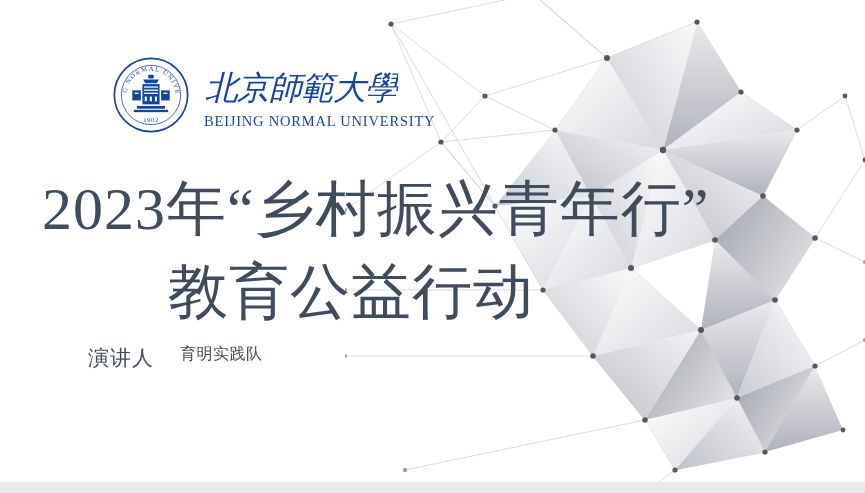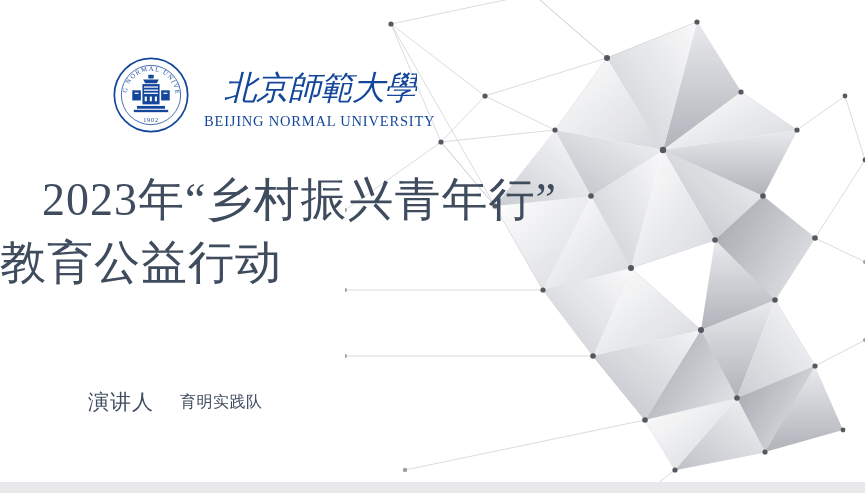--- a/index.html
+++ b/index.html
@@ -33,21 +33,21 @@
   .logo-lockup {
     position: absolute;
     left: 112px;
     top: 56px;
     display: flex;
     align-items: center;
     gap: 14px;
   }
   .seal { width: 78px; height: 78px; flex: none; }
   .seal svg { display: block; width: 100%; height: 100%; }
-  .wordmark { display: flex; flex-direction: column; align-items: center; }
+  .wordmark { display: flex; flex-direction: column; }
   .wordmark-cn {
     height: 50px;
     width: 194px;
   }
   .wordmark-cn svg { display: block; width: 100%; height: 100%; }
   .wordmark-en {
     color: #14479b;
     font-family: "Liberation Serif", "DejaVu Serif", serif;
     font-size: 14.5px;
     letter-spacing: 0.8px;
@@ -56,42 +56,41 @@
   }
 
   
   .title-block {
     position: absolute;
     left: 0;
     top: 168px;
     width: 560px;
     color: #3f4c5e;
     font-family: "Liberation Serif", "DejaVu Serif", serif;
-    font-size: 46px;
+    font-size: 60px;
     line-height: 1.38;
     letter-spacing: 1px;
     white-space: nowrap;
   }
   .title-line-1 { padding-left: 42px; }
-  .title-line-2 { }
+  .title-line-2 { padding-left: 168px; }
 
   
   .meta-block {
     position: absolute;
     left: 88px;
     top: 344px;
     color: #3f4c5e;
     font-family: "Liberation Serif", "DejaVu Serif", serif;
   }
   .meta-row {
     display: flex;
-    align-items: center;
+    align-items: flex-start;
     margin-bottom: 18px;
     white-space: nowrap;
-    margin-top: 44px;
   }
   .meta-label {
     font-size: 21px;
     letter-spacing: 1px;
     width: 92px;
     flex: none;
   }
   .meta-value {
     font-size: 16px;
     letter-spacing: 0.5px;

